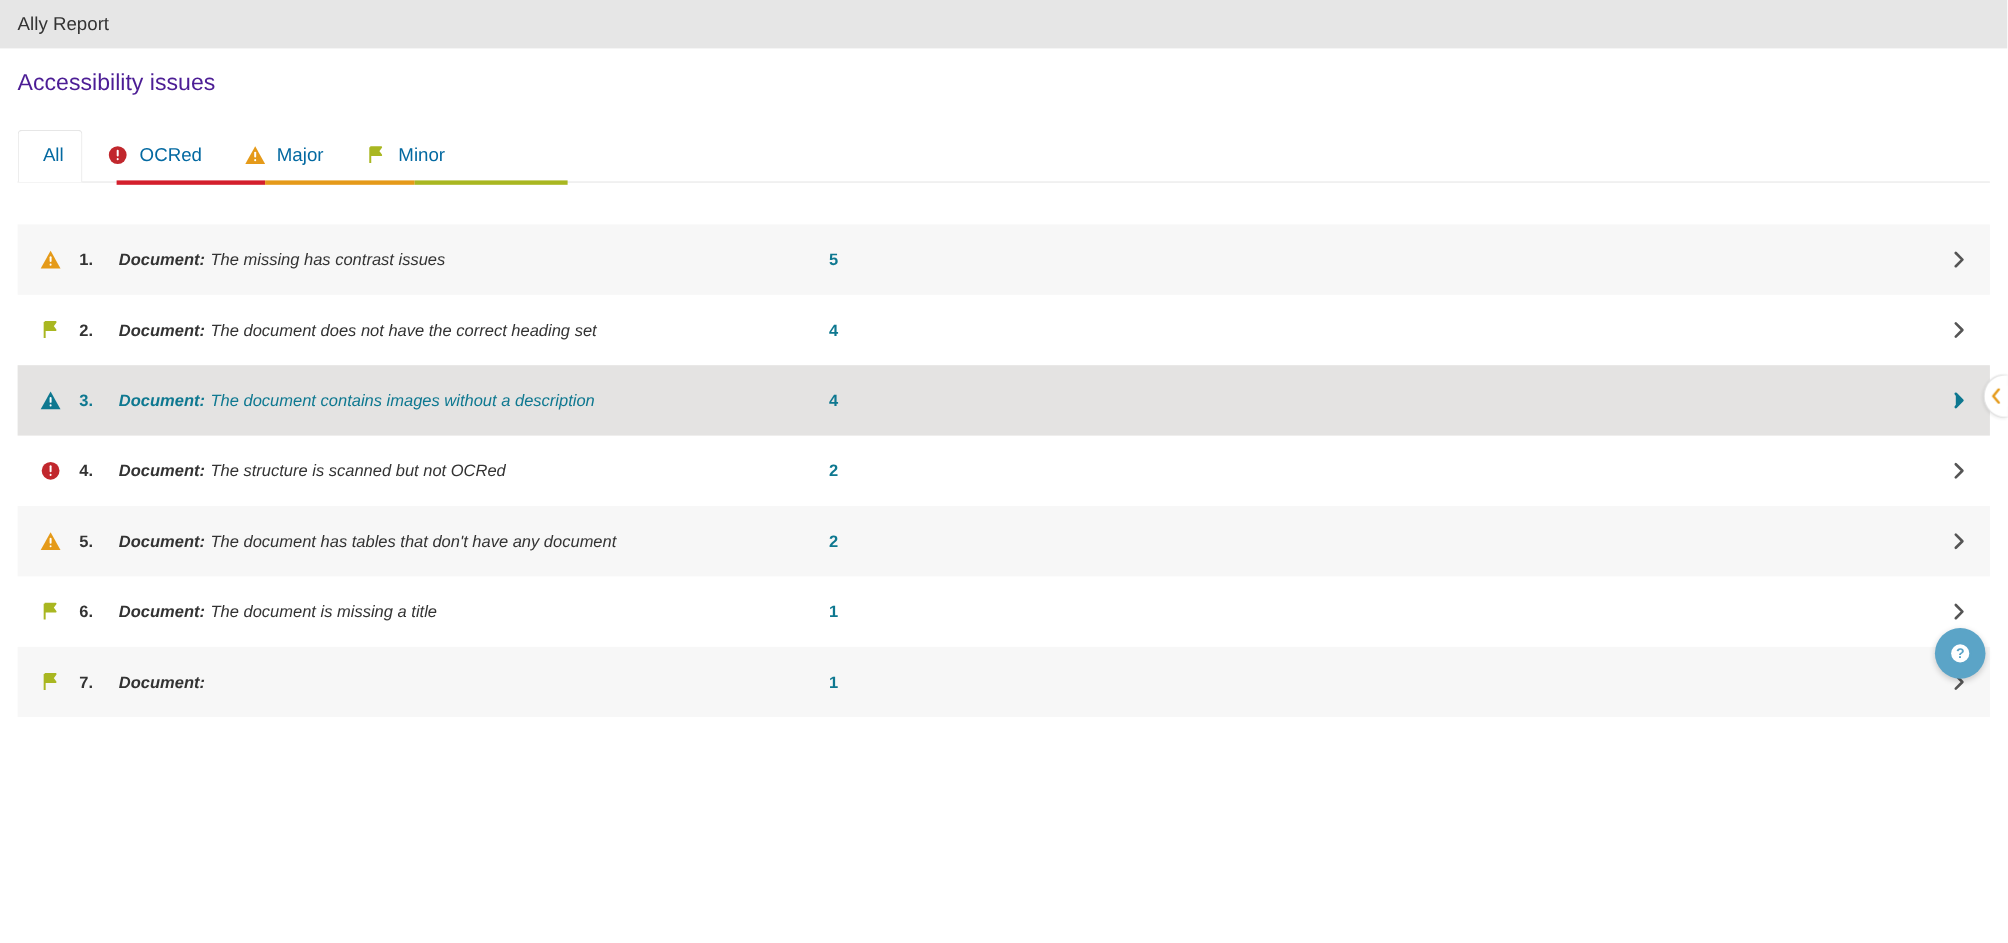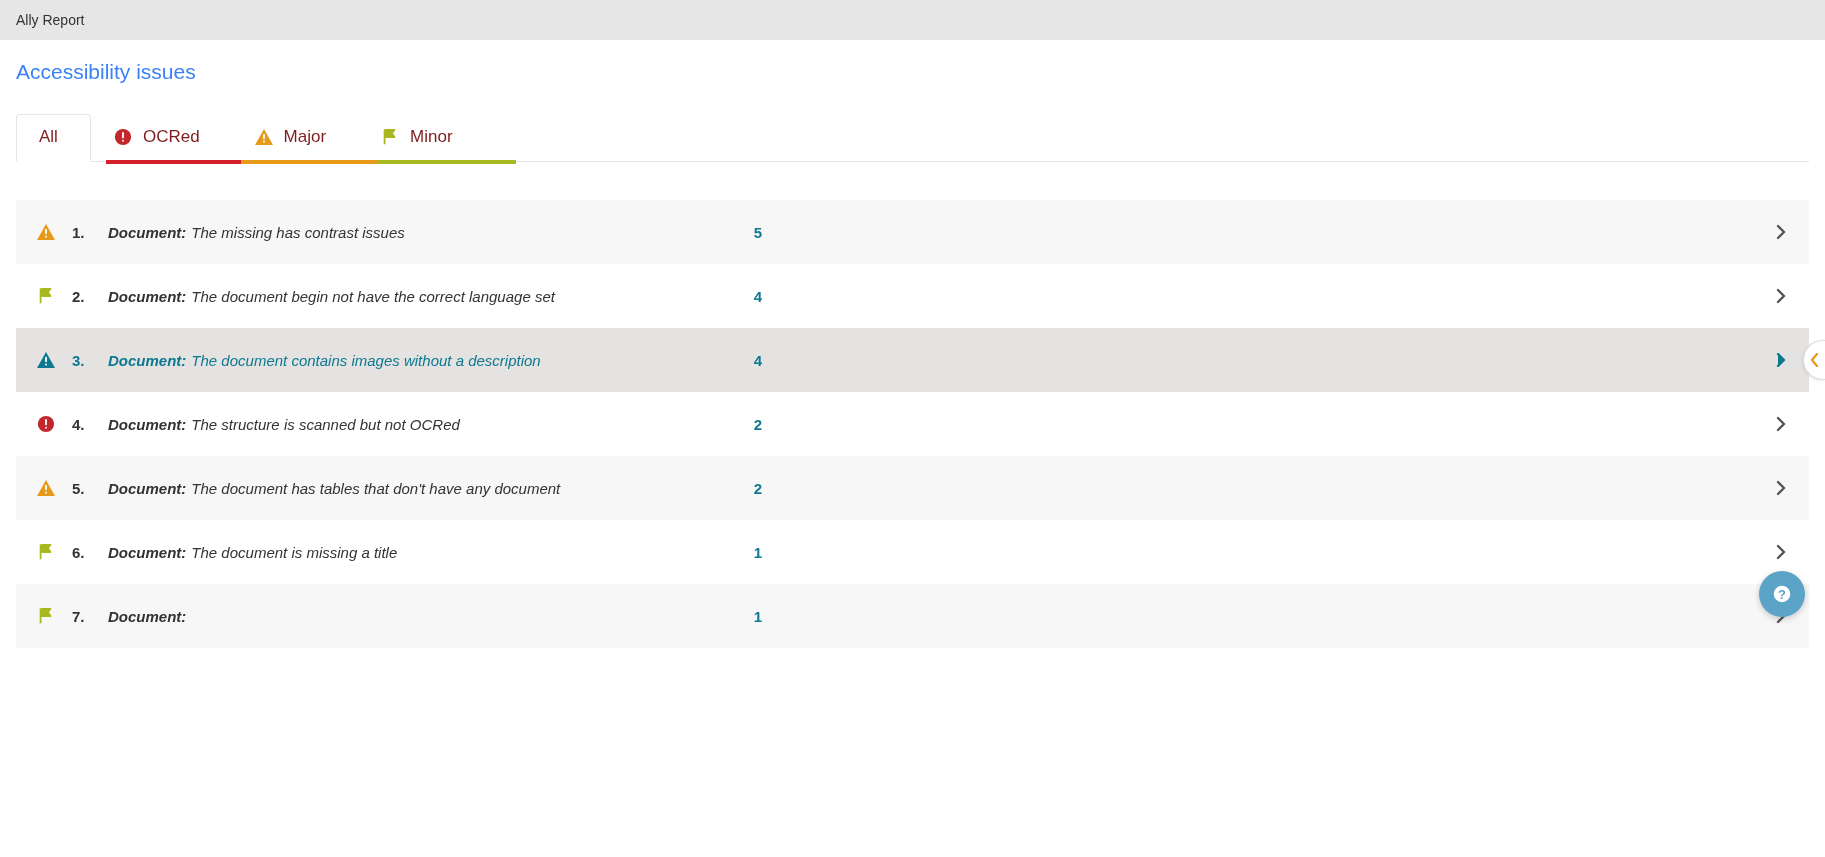--- a/index.html
+++ b/index.html
@@ -5,49 +5,49 @@
     * { margin: 0; padding: 0; box-sizing: border-box; }
     body {
       font-family: Arial, Helvetica, sans-serif;
       background: #ffffff;
       color: #333;
       font-size: 15px;
     }
     .header-bar {
       background: #e6e6e6;
       padding: 12px 16px;
-      font-size: 14px;
+      font-size: 17px;
       color: #333;
     }
     .main {
       padding: 20px 16px 0 16px;
     }
     .page-title {
       font-size: 21px;
       font-weight: 400;
-      color: #3b82f6;
+      color: #4c1d95;
       margin-bottom: 30px;
     }
     .tabs-wrap {
       position: relative;
     }
     .tabs {
       display: flex;
       align-items: flex-end;
       border-bottom: 1px solid #e6e6e6;
       position: relative;
     }
     .tab {
       display: flex;
       align-items: center;
       gap: 10px;
-      padding: 12px 32px 14px 22px;
+      padding: 12px 16px 14px 22px;
       cursor: pointer;
       font-size: 17px;
-      color: #7f1d1d;
+      color: #0369a1;
       position: relative;
     }
     .tab.active {
       border: 1px solid #e6e6e6;
       border-bottom: 1px solid #fff;
       border-radius: 4px 4px 0 0;
       background: #fff;
       margin-bottom: -1px;
     }
     .tab .icon-slot {
@@ -252,21 +252,21 @@
       </div>
       <div class="issue-row">
         <span class="row-icon">
           <svg width="18" height="18" viewBox="0 0 20 20">
             <path d="M4 2 v16 M4 2 h11 l-3 4 l3 4 h-11" fill="#a9b721" stroke="#a9b721" stroke-width="2" stroke-linejoin="round"></path>
           </svg>
         </span>
         <span class="num">2.</span>
         <span class="desc-block">
           <span class="doc-label">Document:</span> 
-          <span class="doc-desc">The document begin not have the correct language set</span>
+          <span class="doc-desc">The document does not have the correct heading set</span>
         </span>
         <span class="count">4</span>
         <span class="bar-track"><span class="bar-fill" style="width:94%"></span></span>
         <span class="spacer"></span>
         <span class="chevron">
           <svg width="10" height="16" viewBox="0 0 10 16">
             <path class="chev-path" d="M2 2 L8 8 L2 14" stroke="#555" stroke-width="2.4" fill="none" stroke-linecap="round" stroke-linejoin="round"></path>
           </svg>
         </span>
       </div>

